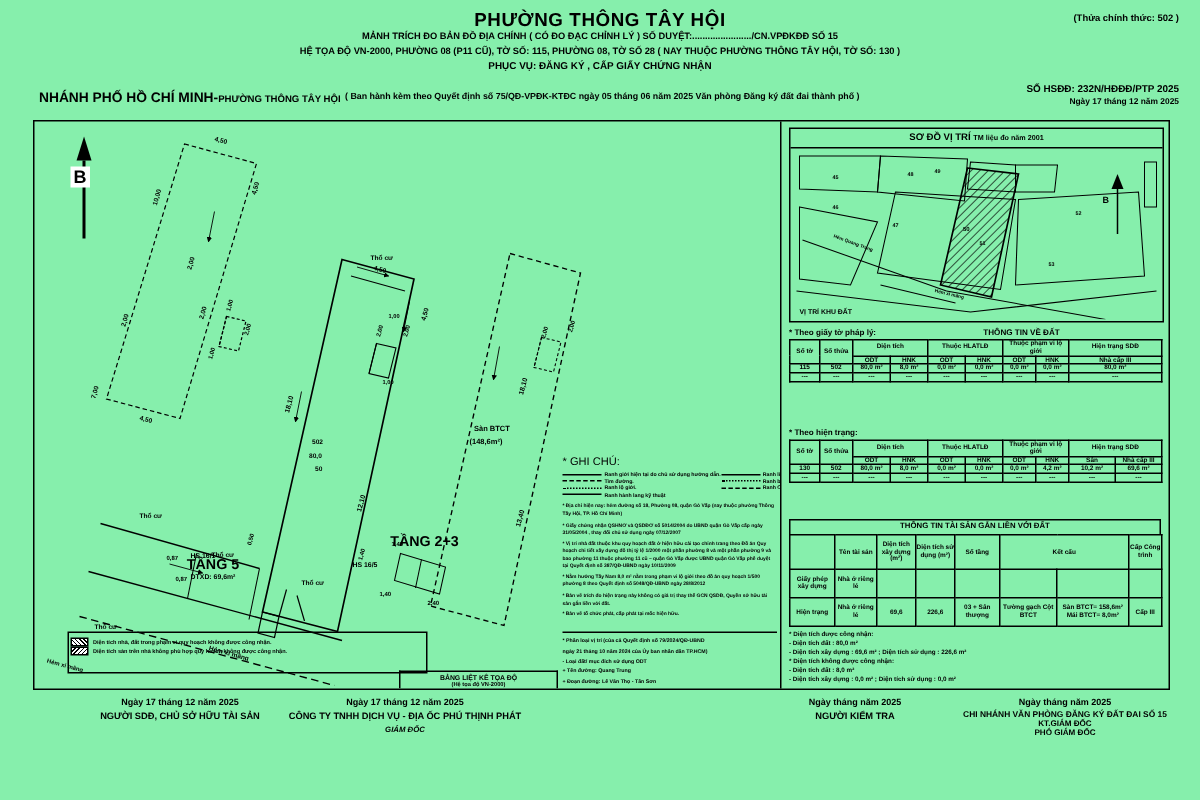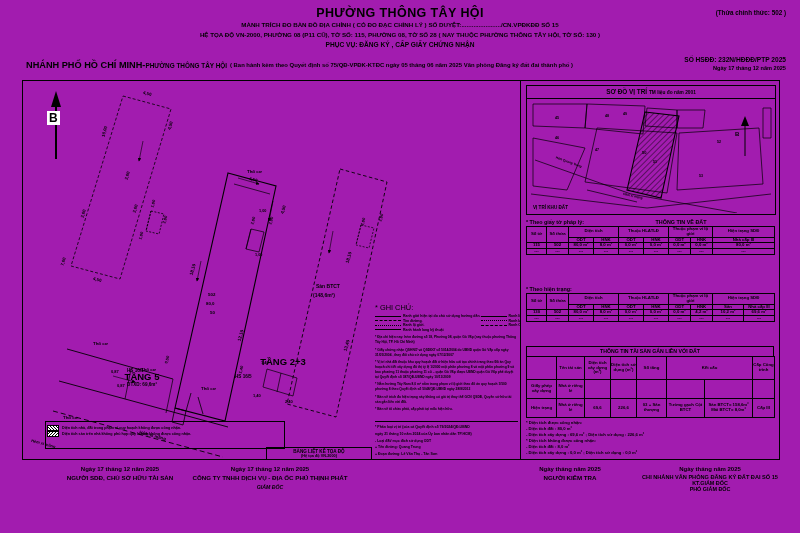--- a/index.html
+++ b/index.html
@@ -2,21 +2,21 @@
 <html lang="vi"><head>
 <meta charset="utf-8">
 <title>Mảnh trích đo bản đồ địa chính</title>
 <style>
   html,body{margin:0;padding:0;background:#fff;}
   body{
     width:800px;height:533px;overflow:hidden;
     font-family:"Liberation Sans", sans-serif;
     color:#000;position:relative;
   }
-  .page{position:absolute;inset:0;width:800px;height:533px;background:#a21caf;}
+  .page{position:absolute;inset:0;width:800px;height:533px;background:#86efac;}
 
   
   .abs{position:absolute;}
   .ctr{text-align:center;}
 
   
   .hdr{position:absolute;left:0;top:0;width:800px;height:78px;}
   .hdr-title{position:absolute;left:0;top:6px;width:800px;text-align:center;
              font-size:12.5px;font-weight:bold;letter-spacing:.4px;}
   .hdr-l1{position:absolute;left:0;top:21px;width:800px;text-align:center;font-size:6.2px;font-weight:bold;}

